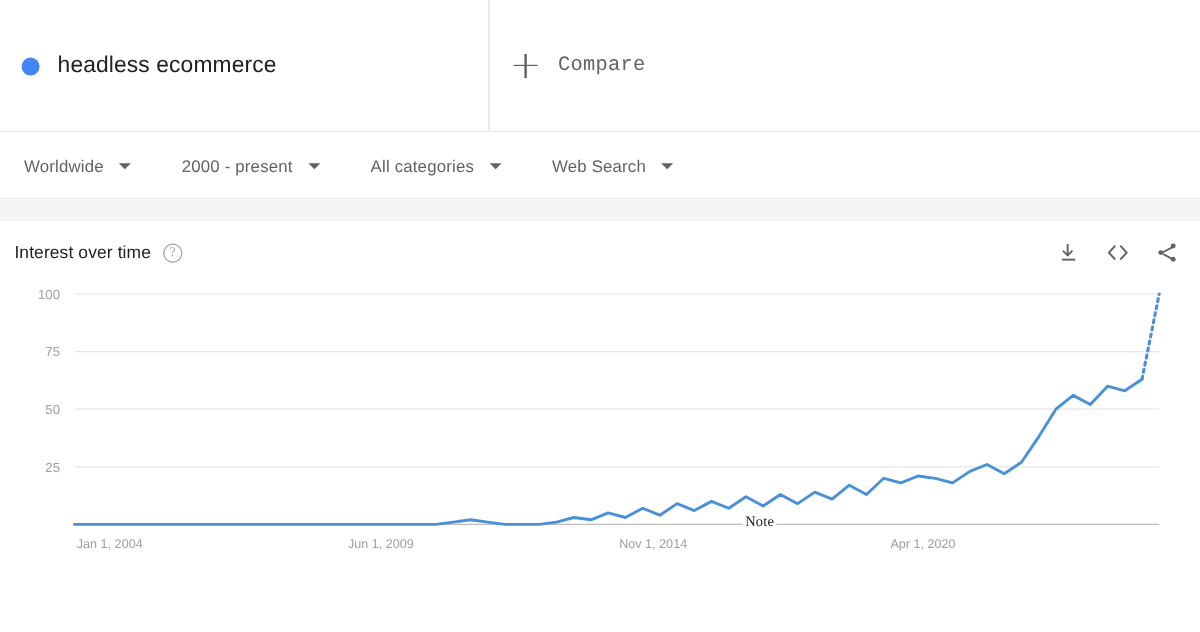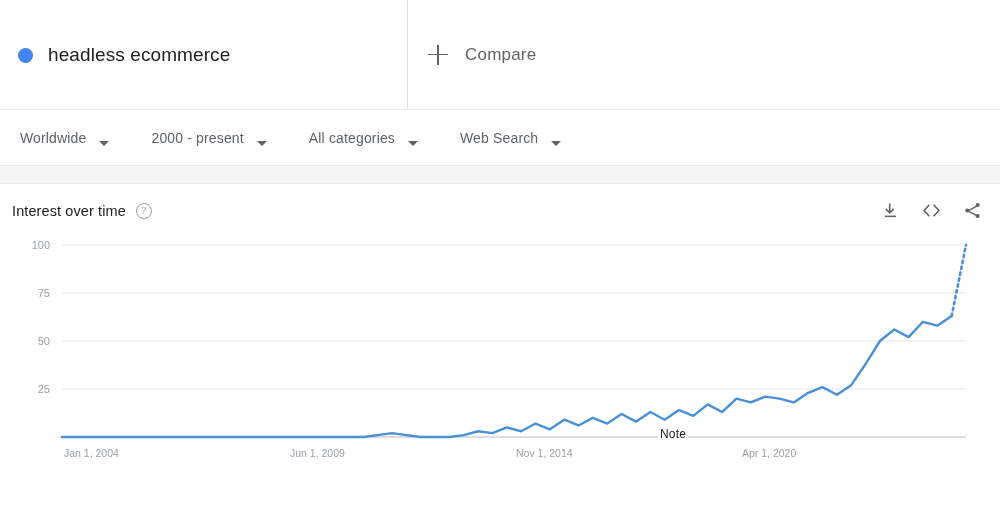--- a/index.html
+++ b/index.html
@@ -44,20 +44,21 @@
     font-size: 12.5px;
     color: #80868b;
     line-height: 20px;
     margin-top: 3px;
   }
   .compare-cell {
     flex: 1;
     display: flex;
     align-items: center;
     padding-left: 20px;
+    font-family: Liberation Mono, monospace;
   }
   .compare-btn {
     display: flex;
     align-items: center;
     color: #5f6368;
     cursor: pointer;
     background: none; border: none;
     font-family: inherit;
   }
   .plus-icon {
@@ -79,21 +80,21 @@
   .filter-bar {
     height: 56px;
     display: flex;
     align-items: center;
     padding-left: 20px;
     border-bottom: 1px solid #e8eaed;
     background: #fff;
   }
   .filter {
     display: flex;
-    align-items: flex-end;
+    align-items: center;
     margin-right: 42px;
     cursor: pointer;
   }
   .filter-label {
     font-size: 14px;
     color: #5f6368;
     letter-spacing: .15px;
   }
   .caret {
     width: 0; height: 0;
@@ -247,15 +248,15 @@
         <line x1="50" x2="954" y1="10" y2="10" stroke="#e6e6e6" stroke-width="1"></line>
         <text x="38" y="14" text-anchor="end" font-size="11" fill="#9aa0a6" font-family="&quot;Liberation Sans&quot;, sans-serif">100</text>
         <line x1="50" x2="954" y1="202" y2="202" stroke="#bdbdbd" stroke-width="1"></line>
         <text x="52" y="222" text-anchor="start" font-size="10.5" fill="#9aa0a6" font-family="&quot;Liberation Sans&quot;, sans-serif">Jan 1, 2004</text>
         <text x="278" y="222" text-anchor="start" font-size="10.5" fill="#9aa0a6" font-family="&quot;Liberation Sans&quot;, sans-serif">Jun 1, 2009</text>
         <text x="504" y="222" text-anchor="start" font-size="10.5" fill="#9aa0a6" font-family="&quot;Liberation Sans&quot;, sans-serif">Nov 1, 2014</text>
         <text x="730" y="222" text-anchor="start" font-size="10.5" fill="#9aa0a6" font-family="&quot;Liberation Sans&quot;, sans-serif">Apr 1, 2020</text>
         <polyline points="50,202 64.34920634920636,202 78.6984126984127,202 93.04761904761904,202 107.39682539682539,202 121.74603174603175,202 136.09523809523807,202 150.44444444444446,202 164.79365079365078,202 179.14285714285714,202 193.4920634920635,202 207.84126984126982,202 222.19047619047618,202 236.53968253968253,202 250.88888888888889,202 265.2380952380952,202 279.58730158730157,202 293.93650793650795,202 308.2857142857143,202 322.6349206349206,202 336.984126984127,202 351.3333333333333,202 365.68253968253964,200.08 380.031746031746,198.16 394.38095238095235,200.08 408.73015873015873,202 423.07936507936506,202 437.4285714285714,202 451.77777777777777,200.08 466.1269841269841,196.24 480.4761904761904,198.16 494.8253968253968,192.4 509.17460317460313,196.24 523.5238095238096,188.56 537.8730158730159,194.32 552.2222222222222,184.72 566.5714285714286,190.48 580.9206349206349,182.8 595.2698412698412,188.56 609.6190476190476,178.96 623.968253968254,186.64 638.3174603174604,177.04 652.6666666666666,184.72 667.015873015873,175.12 681.3650793650793,180.88 695.7142857142858,169.36 710.063492063492,177.04 724.4126984126984,163.6 738.7619047619047,167.44 753.1111111111111,161.68 767.4603174603175,163.6 781.8095238095239,167.44 796.1587301587301,157.84 810.5079365079365,152.07999999999998 824.8571428571428,159.76 839.2063492063492,150.16 853.5555555555555,129.04 867.9047619047619,106 882.2539682539682,94.47999999999999 896.6031746031746,102.16 910.9523809523808,86.80000000000001 925.3015873015873,90.64000000000001 939.6507936507936,81.03999999999999" fill="none" stroke="#4a90d9" stroke-width="2.4" stroke-linejoin="round" stroke-linecap="round"></polyline>
         <line x1="939.6507936507936" y1="81.03999999999999" x2="954" y2="10" stroke="#4a90d9" stroke-width="2.6" stroke-dasharray="2.5 3.5" stroke-linecap="round"></line>
       </svg>
-    <div class="note-label" style="position:absolute; left:646px; top:192px;">Note</div>
+    <div class="note-label" style="position:absolute; left:607px; top:192px;font-family:Liberation Serif, serif;">Note</div>
   </div>
 </div>
 
 </body></html>

